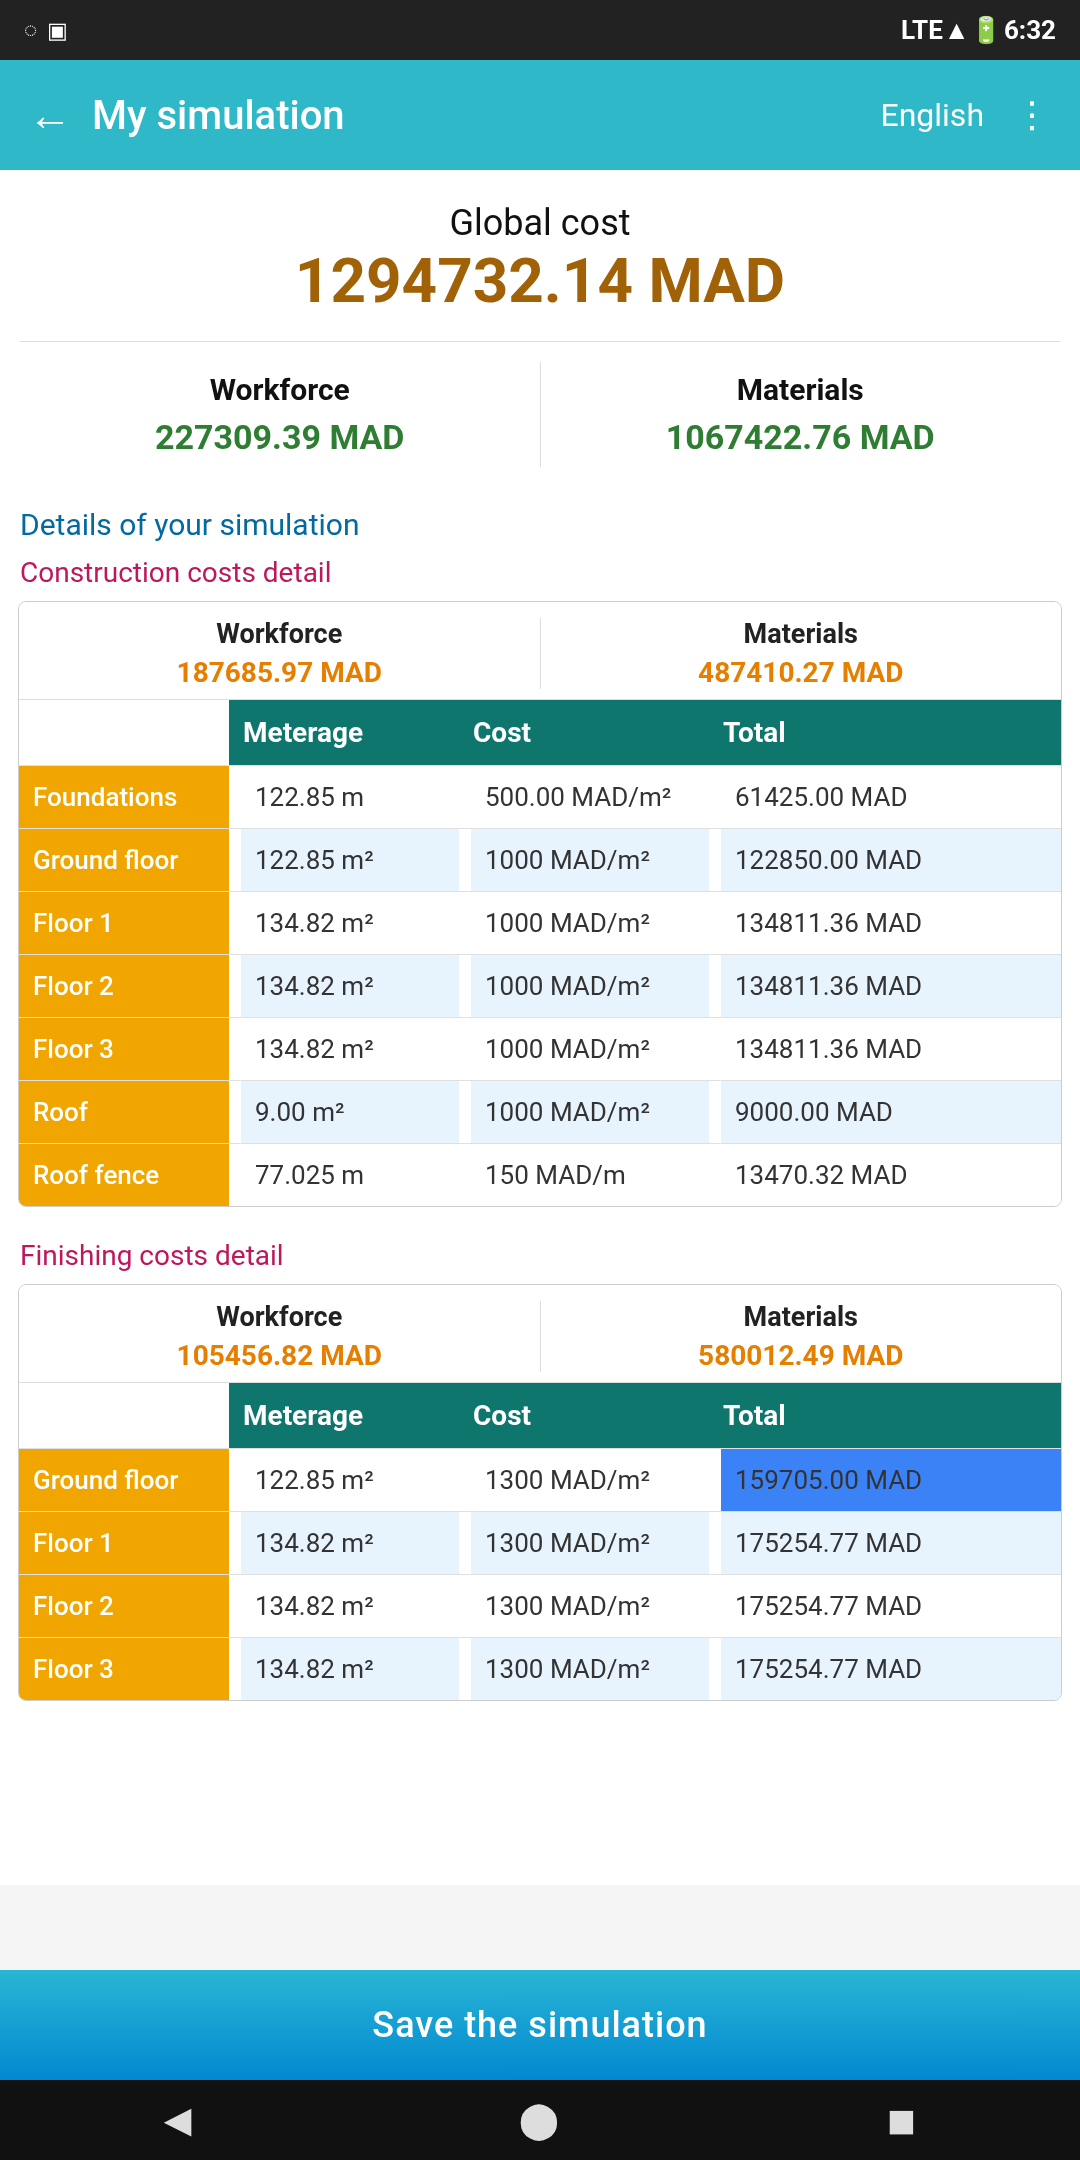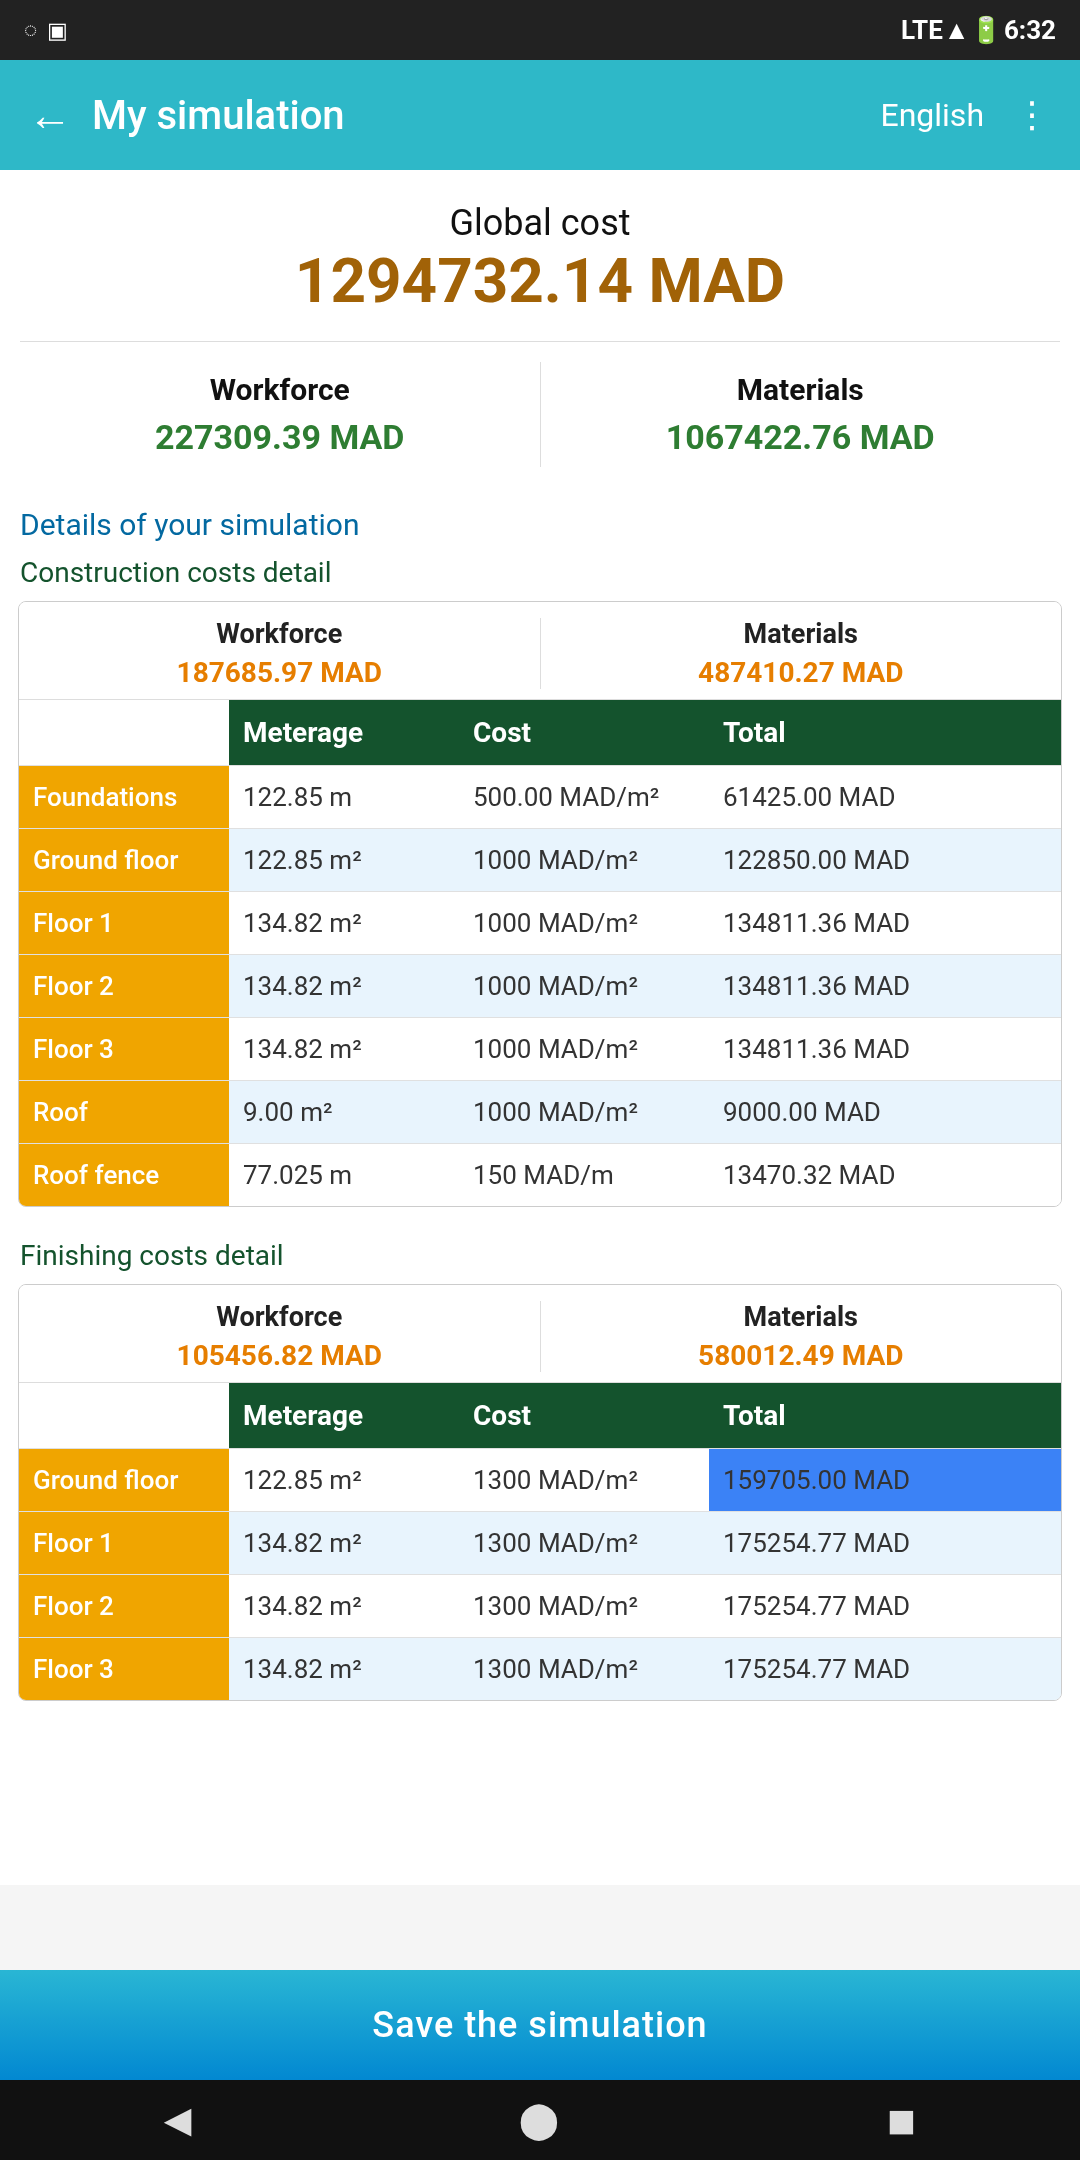--- a/index.html
+++ b/index.html
@@ -109,21 +109,21 @@
       color: #0369a1;
       font-size: 30px;
       padding: 16px 20px 6px;
       display: block;
       text-decoration: none;
     }
 
     
     .section-label {
       font-size: 28px;
-      color: #14532d;
+      color: #be185d;
       padding: 8px 20px 12px;
     }
 
     
     .table-card {
       margin: 0 18px 24px;
       border: 1px solid #ccc;
       border-radius: 8px;
       overflow: hidden;
     }
@@ -153,21 +153,21 @@
       font-weight: bold;
       color: #e67e00;
     }
 
     
     .table-col-headers {
       display: grid;
       grid-template-columns: 210px 230px 250px 1fr;
     }
     .col-header {
-      background: #14532d;
+      background: #0f766e;
       color: #fff;
       font-size: 28px;
       font-weight: bold;
       padding: 16px 14px;
       text-align: left;
     }
     .col-header:first-child {
       background: #fff;
     }
 
@@ -189,20 +189,21 @@
       display: flex;
       align-items: center;
     }
     .row-cell {
       font-size: 26px;
       color: #333;
       padding: 16px 14px;
       display: flex;
       align-items: center;
       background: #fff;
+      margin-left: 12px;
     }
     .table-row:nth-child(even) .row-cell {
       background: #e8f4fd;
     }
     .table-row:nth-child(odd) .row-cell {
       background: #fff;
     }
 
     
     .save-button-bar {

